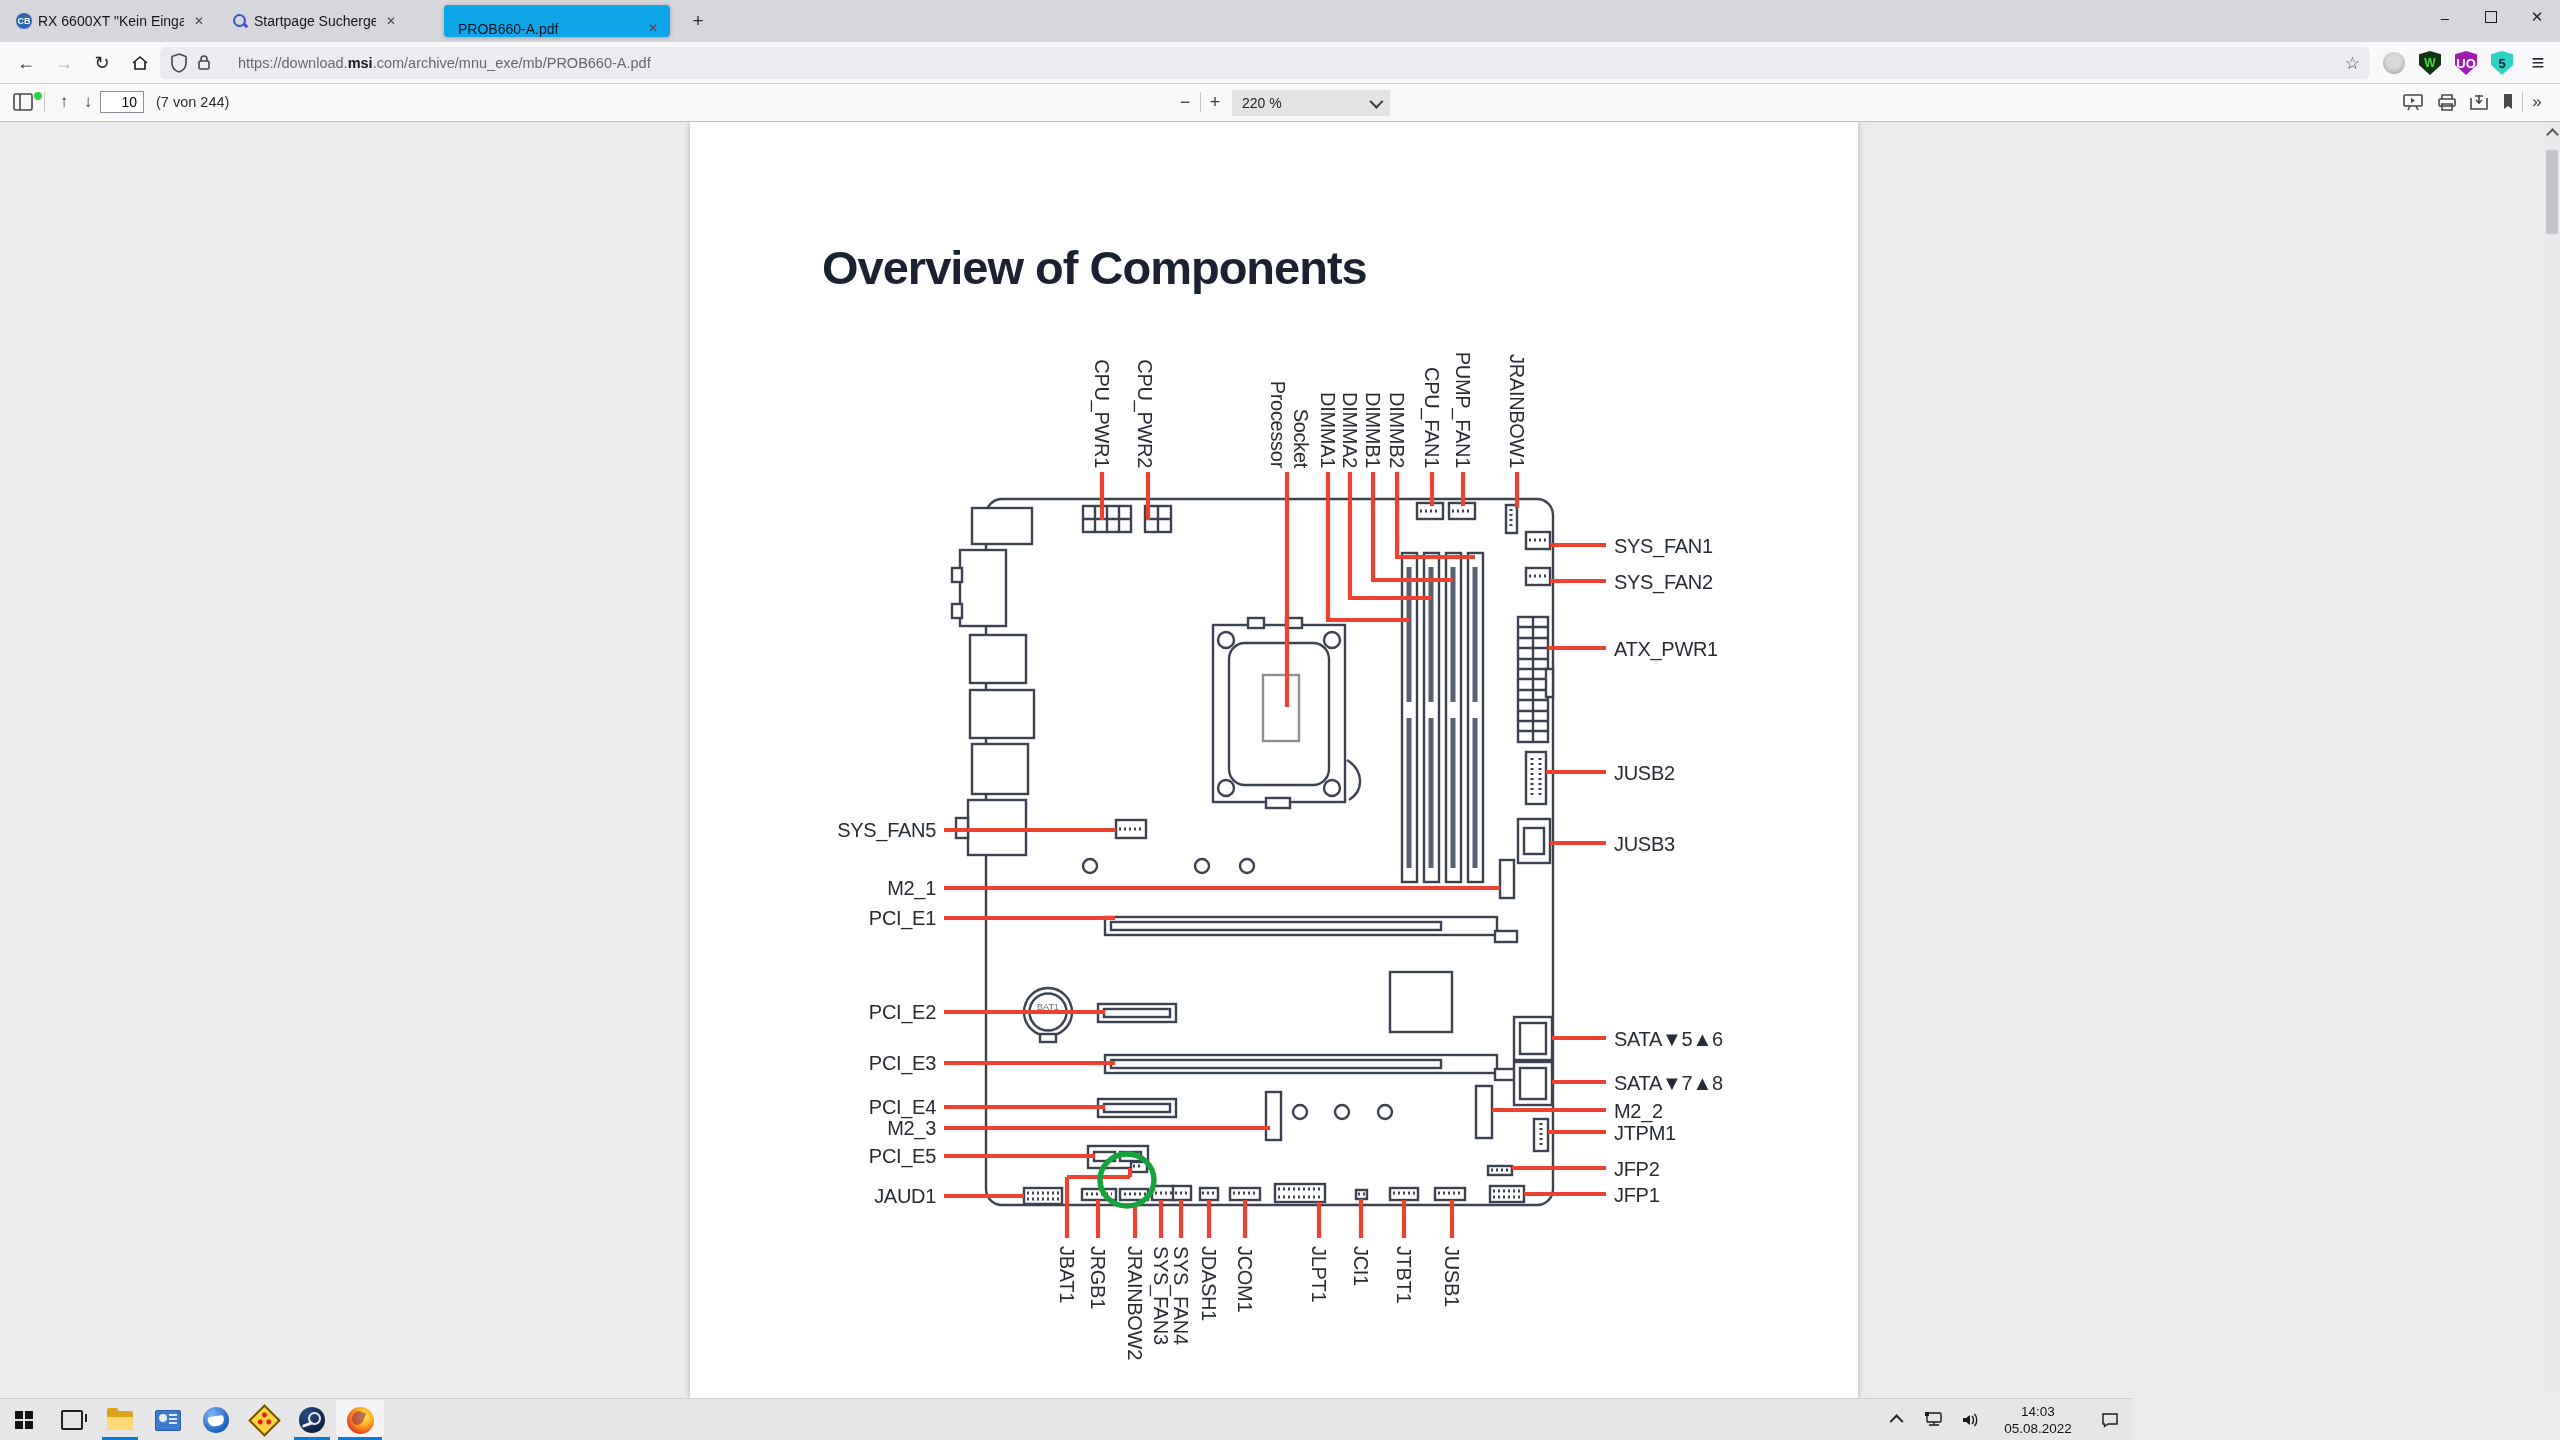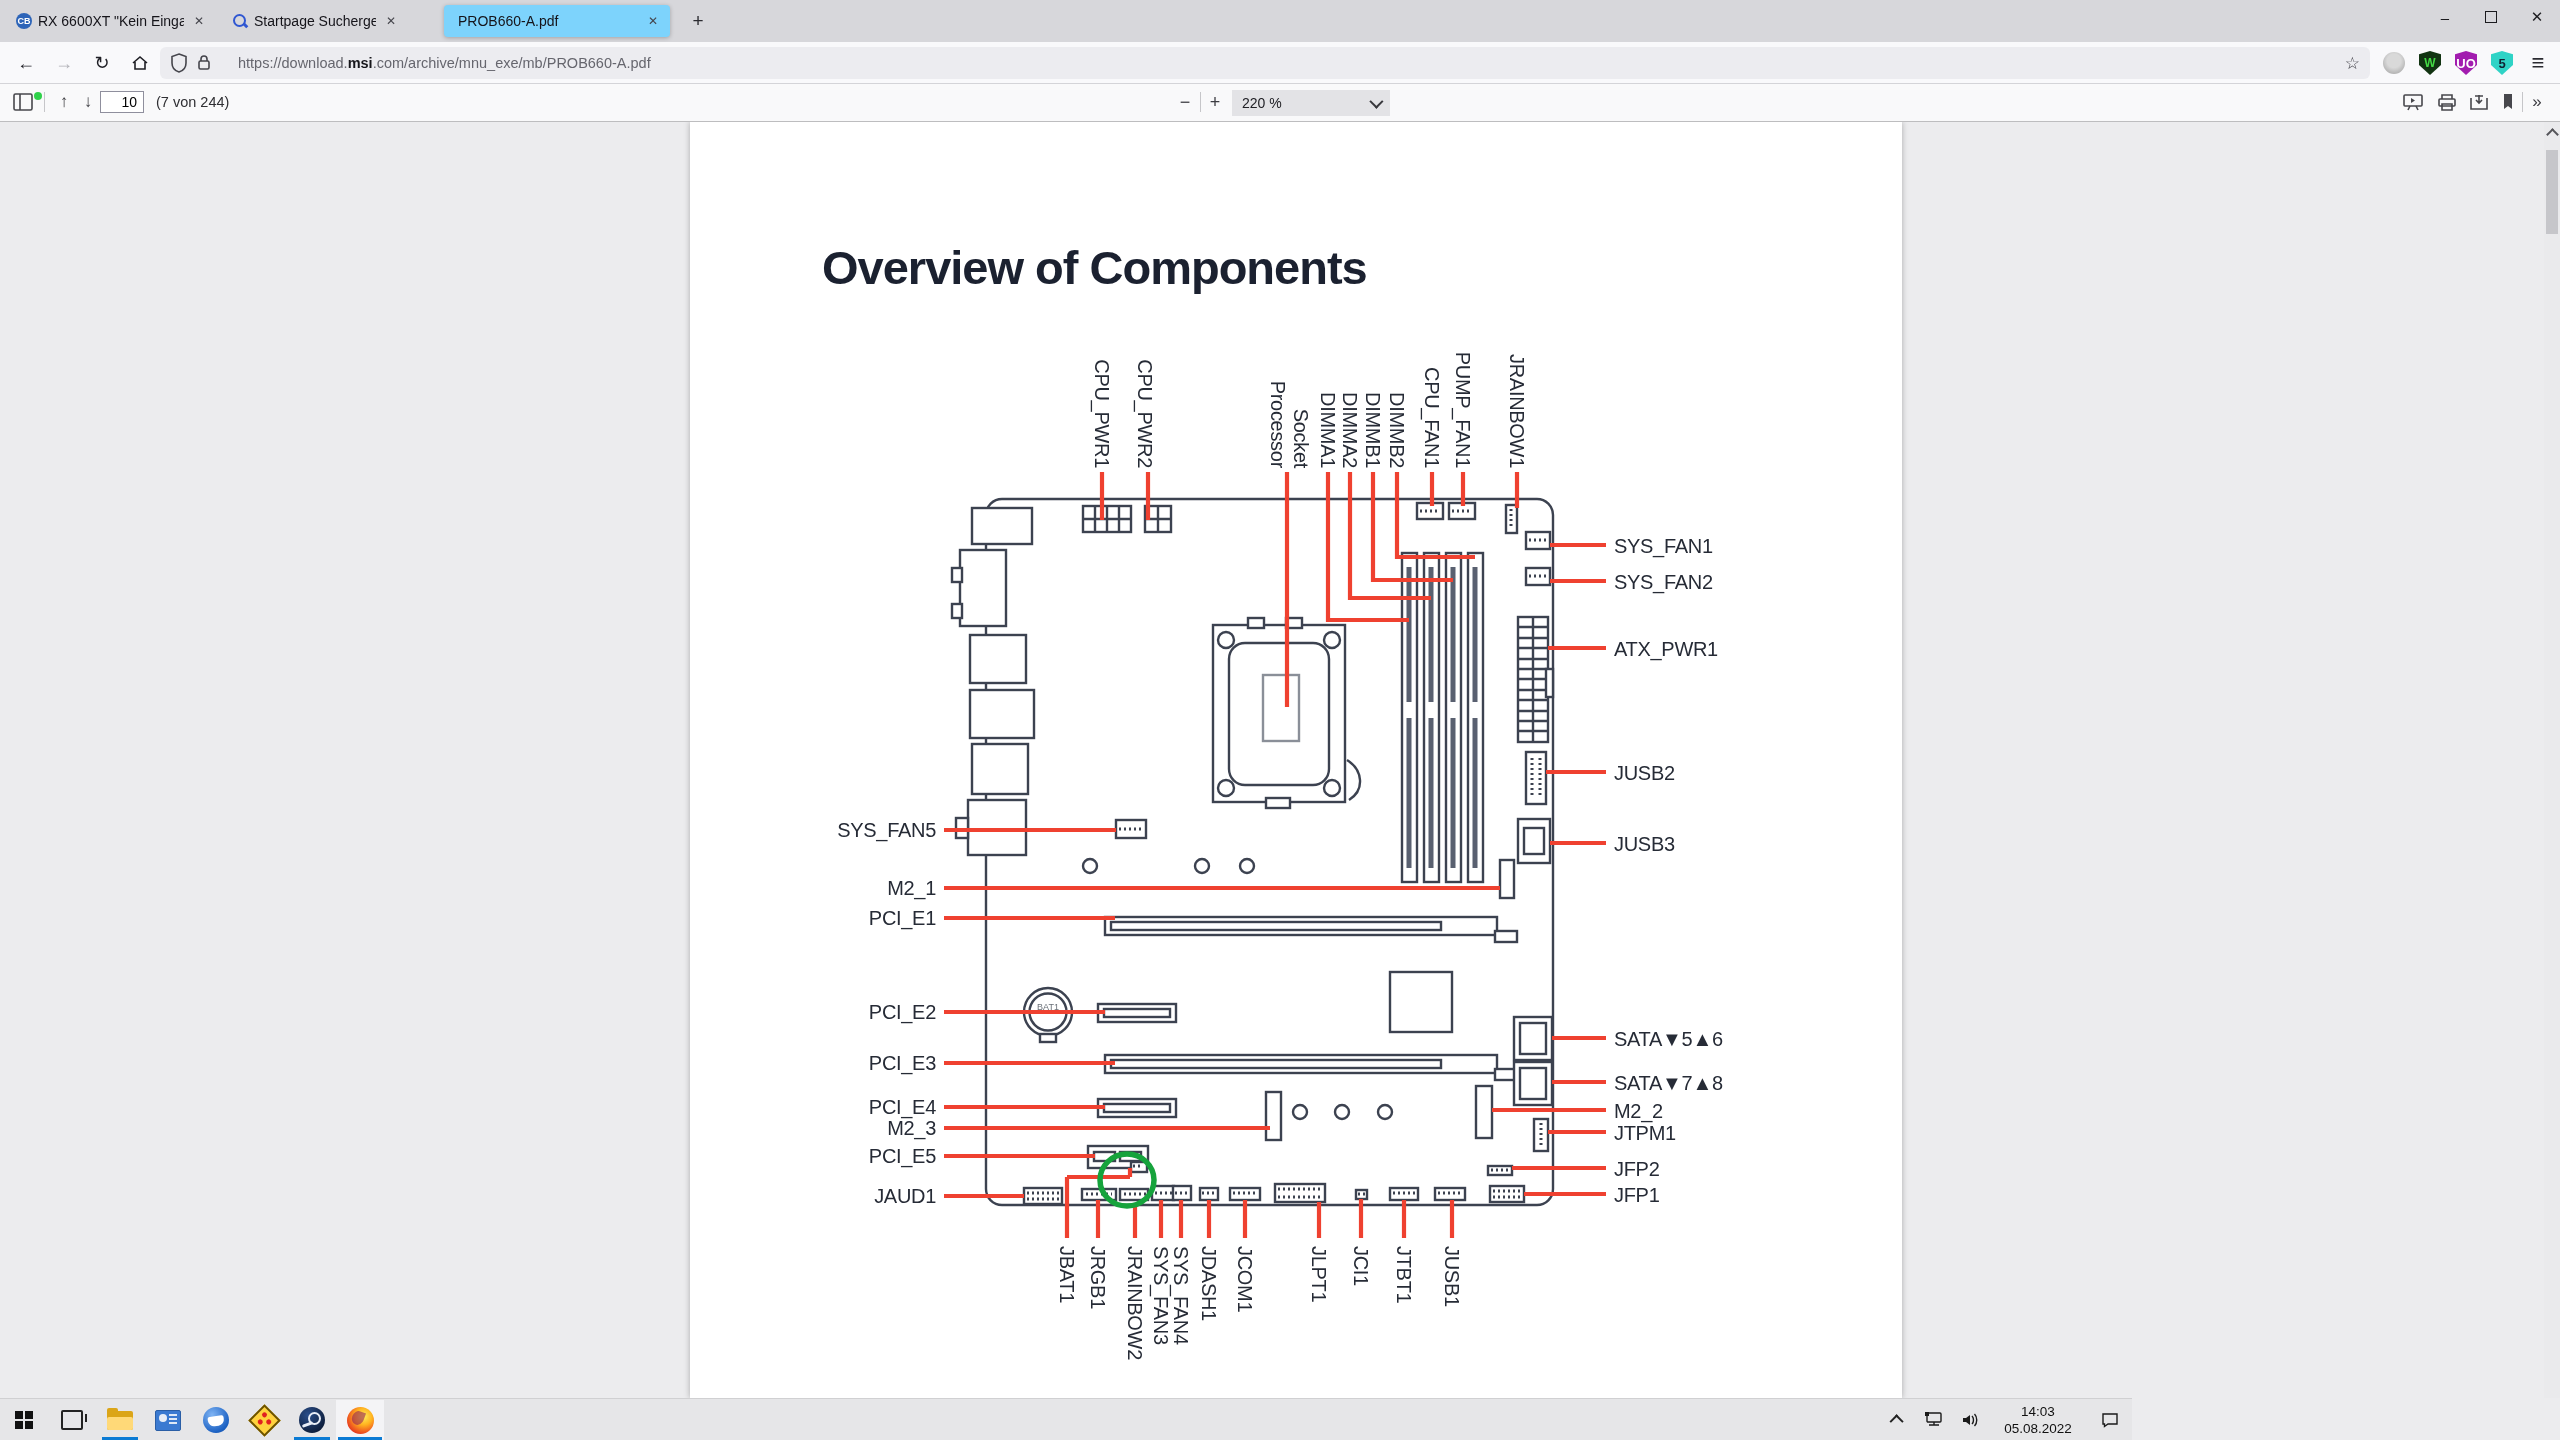--- a/index.html
+++ b/index.html
@@ -3,21 +3,21 @@
 <meta charset="utf-8">
 <style>
   html,body{margin:0;padding:0;width:2560px;height:1440px;overflow:hidden;
     font-family:"Liberation Sans",sans-serif;background:#ececee;}
   
   #tabbar{position:absolute;left:0;top:0;width:2560px;height:42px;background:#d7d7db;}
   .tab{position:absolute;top:5px;height:32px;border-radius:4px;display:flex;align-items:center;
     padding:0 8px;box-sizing:border-box;color:#15141a;font-size:14px;}
   .tab .title{flex:1;white-space:nowrap;overflow:hidden;margin:0 6px;}
   .tab .x{font-size:12px;color:#45454c;padding:2px 4px;border-radius:3px;}
-  .tab.active{background:#7dd3fc;box-shadow:0 1px 4px rgba(0,0,0,.25);}
+  .tab.active{background:#0ea5e9;box-shadow:0 1px 4px rgba(0,0,0,.25);align-items:flex-end;}
   .fav{width:16px;height:16px;flex:0 0 16px;}
   .fav-cb{background:#2d64b8;border-radius:8px;color:#fff;font-size:9px;font-weight:bold;
     display:flex;align-items:center;justify-content:center;}
   .fav-sp{position:relative;}
   .fav-sp::before{content:"";position:absolute;left:1px;top:1px;width:9px;height:9px;border:2.5px solid #3057d2;border-radius:50%;}
   .fav-sp::after{content:"";position:absolute;left:11px;top:11px;width:5px;height:3px;background:#3057d2;transform:rotate(45deg);}
   #newtab{position:absolute;left:684px;top:8px;width:28px;height:28px;text-align:center;line-height:26px;
     font-size:19px;color:#2b2b31;}
   #wincontrols{position:absolute;right:0;top:0;height:34px;display:flex;}
   #wincontrols .wc{width:46px;height:34px;display:flex;align-items:center;justify-content:center;font-size:15px;color:#1b1b1f;}
@@ -49,21 +49,21 @@
   #zoomselect{position:absolute;left:1232px;top:6px;width:158px;height:26px;background:#e3e3e6;display:flex;align-items:center;
     font-size:14px;color:#212126;padding:0 10px;box-sizing:border-box;}
   #zoomselect .chev{margin-left:auto;width:8px;height:8px;border-right:2px solid #37373c;border-bottom:2px solid #37373c;
     transform:rotate(45deg) translateY(-2px);}
   .zglyph{font-size:18px;}
   .ticon{stroke:#47474c;fill:none;stroke-width:1.6;}
   #sidebar-toggle{left:8px;width:30px;}
   #greendot{position:absolute;left:26px;top:4px;width:8px;height:8px;border-radius:50%;background:#2fd14a;}
   
   #content{position:absolute;left:0;top:122px;width:2560px;height:1276px;background:#ececee;overflow:hidden;}
-  #page{position:absolute;left:690px;top:0;width:1168px;height:1276px;background:#fff;box-shadow:0 0 6px rgba(0,0,0,.28);padding-left:44px;}
+  #page{position:absolute;left:690px;top:0;width:1168px;height:1276px;background:#fff;box-shadow:0 0 6px rgba(0,0,0,.28);}
   #doctitle{position:absolute;left:132px;top:118px;margin:0;font-size:47px;letter-spacing:-1px;color:#1b2130;font-weight:bold;}
   #diagram{position:absolute;left:0;top:0;}
   .dlabel{font-size:20px;fill:#262b36;letter-spacing:-0.3px;}
   .batlabel{font-size:9px;fill:#6a7078;letter-spacing:0;}
   
   #vscroll{position:absolute;right:0;top:0;width:16px;height:1276px;background:#eaeaec;}
   #sb-up{position:absolute;left:4px;top:8px;width:7px;height:7px;border-left:2px solid #55555a;border-top:2px solid #55555a;transform:rotate(45deg);}
   #sb-thumb{position:absolute;left:2px;top:28px;width:12px;height:84px;background:#c6c6ca;}
   
   #taskbar{position:absolute;left:0;top:1398px;width:2132px;height:42px;background:#e6e6e8;border-top:1px solid #d0d0d2;box-sizing:border-box;}

